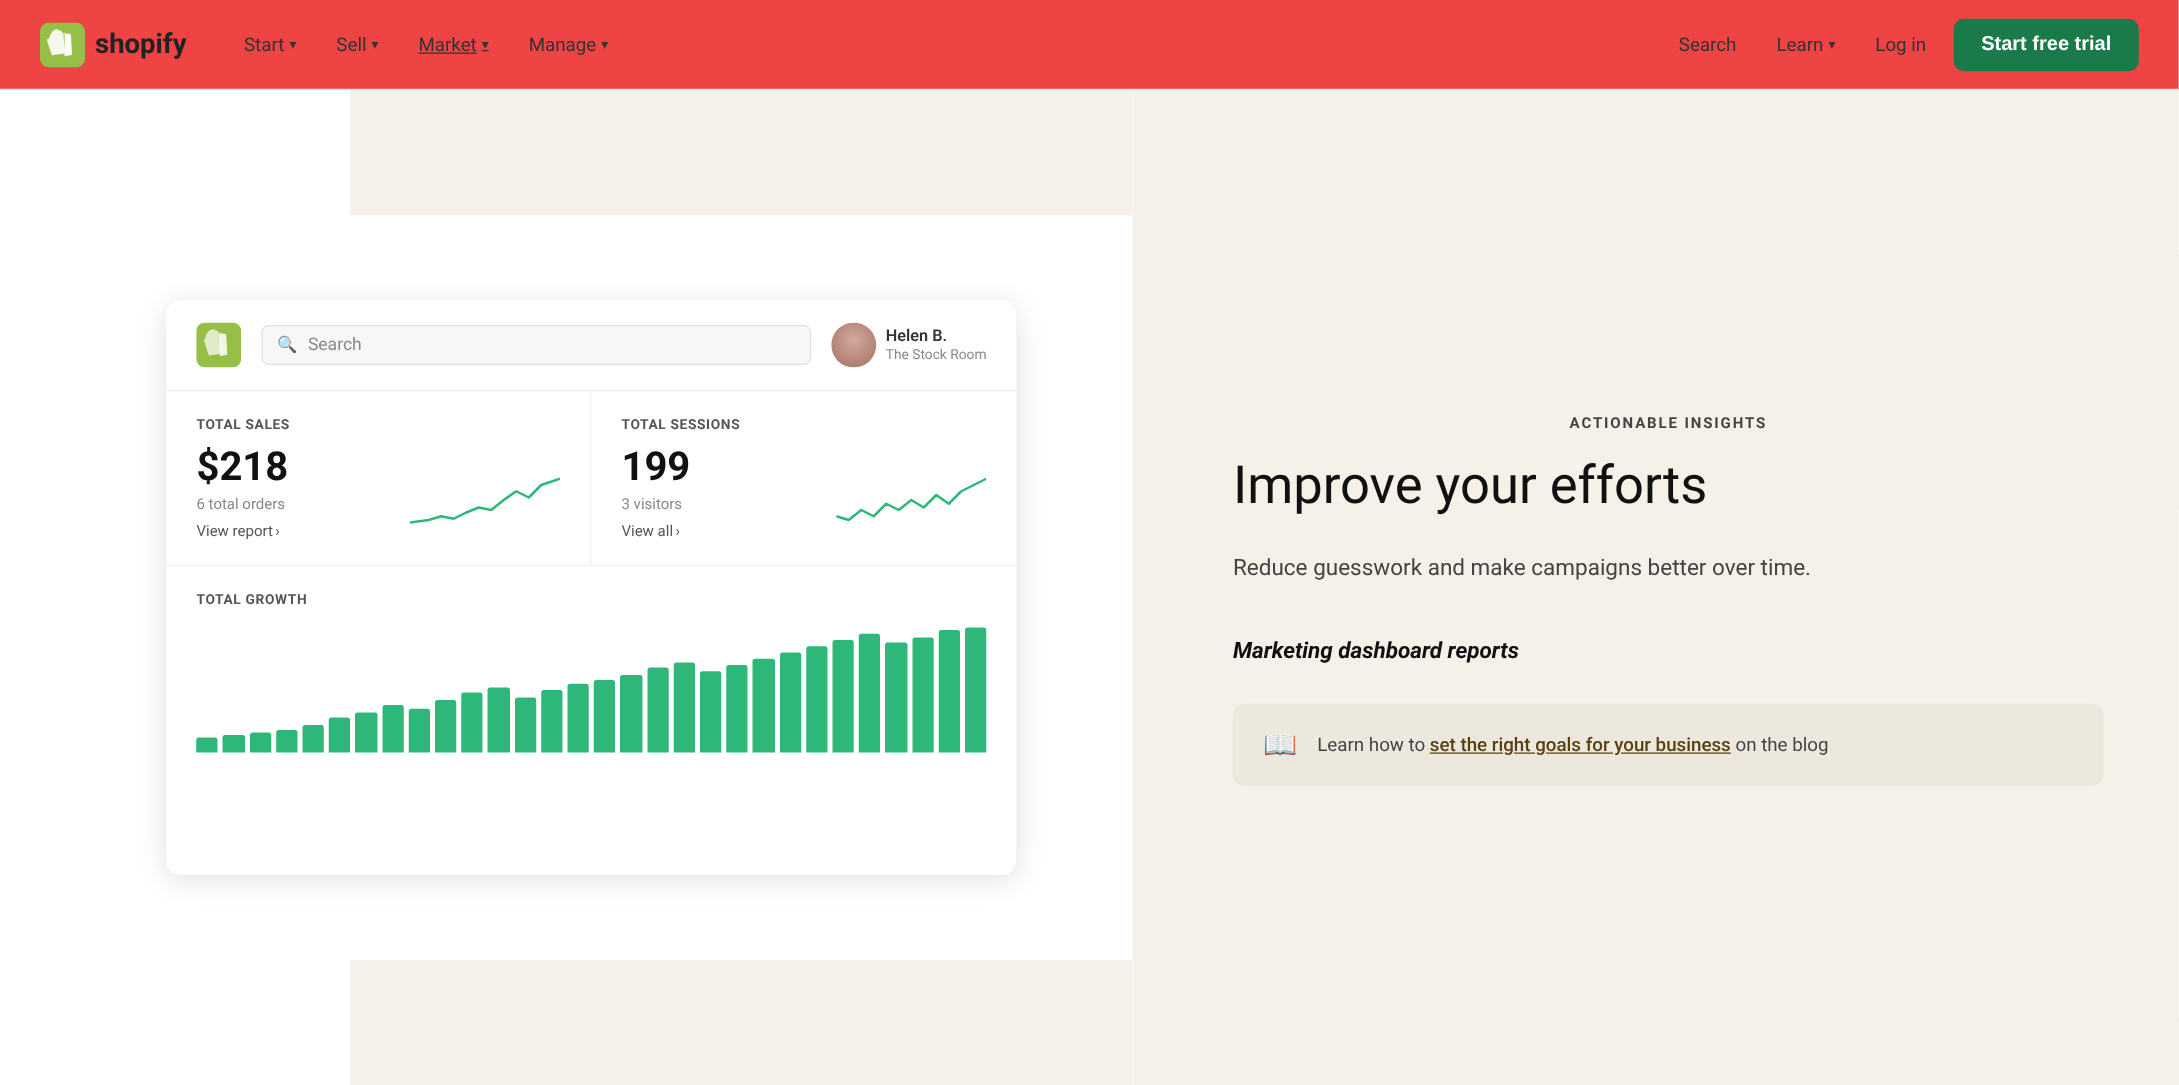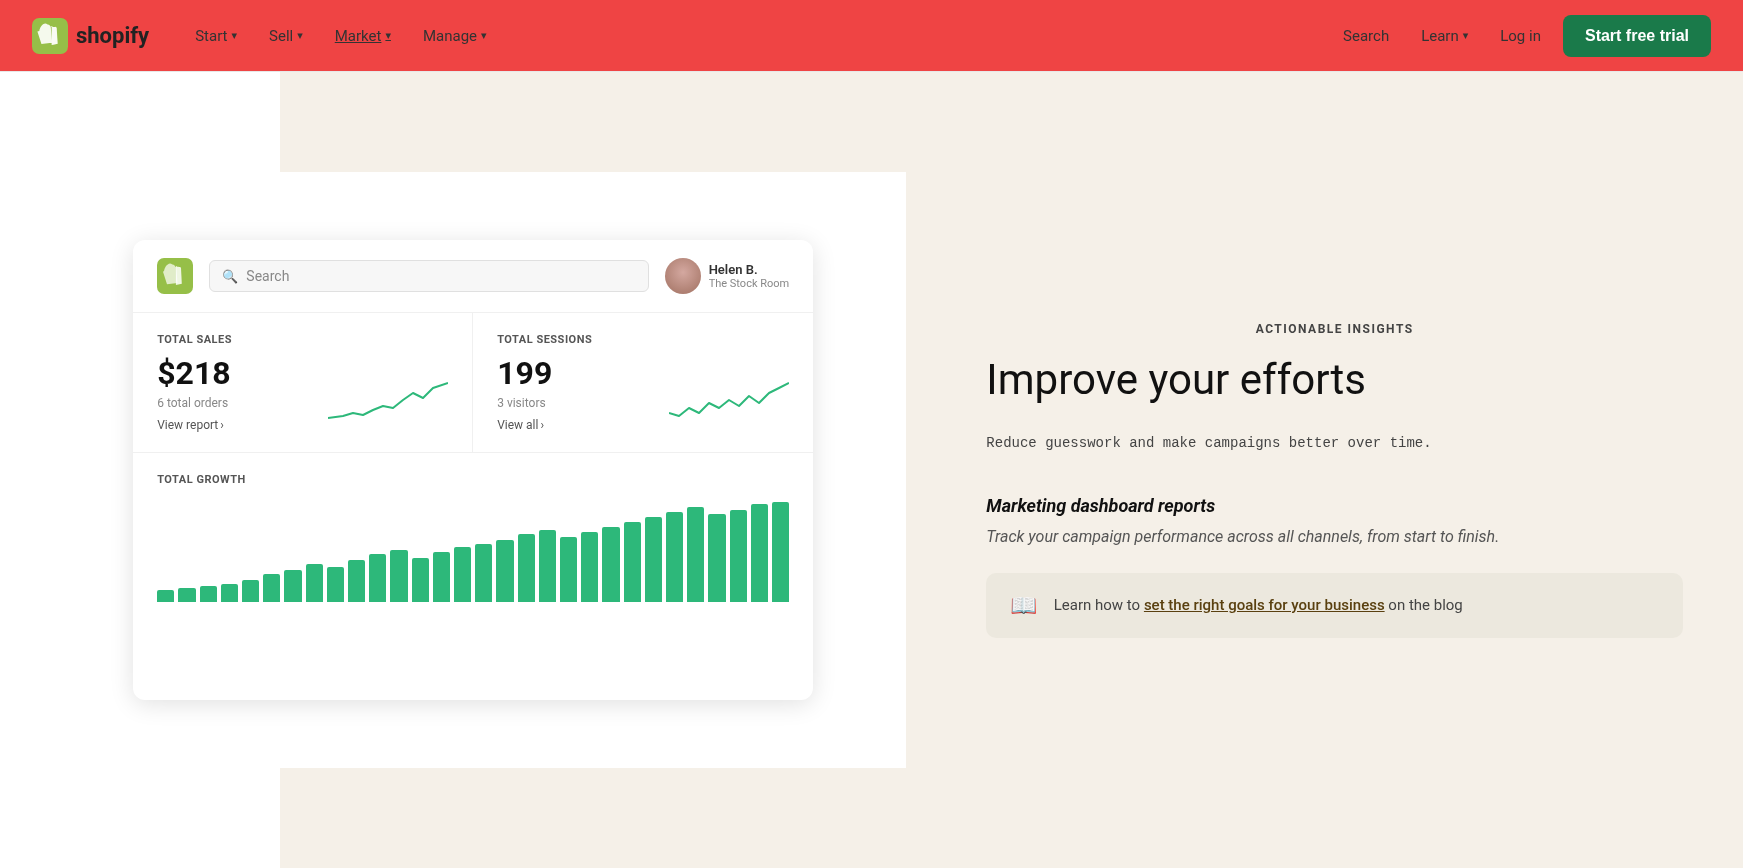--- a/index.html
+++ b/index.html
@@ -100,21 +100,21 @@
     .bar-chart { display: flex; align-items: flex-end; gap: 4px; height: 100px; }
     .bar { background: #2db87a; border-radius: 2px 2px 0 0; flex: 1; min-width: 8px; }
 
     
     .right-panel {
       flex: 1; background: #f5f0e8; padding: 80px 60px 60px 80px;
       display: flex; flex-direction: column; justify-content: center;
     }
     .section-tag { font-size: 12px; font-weight: 700; letter-spacing: 1.5px; color: #444; text-transform: uppercase; margin-bottom: 20px; text-align: center; }
     .section-headline { font-size: 42px; font-weight: 400; color: #111; line-height: 1.15; margin-bottom: 28px; }
-    .section-body { font-size: 14px; color: #444; line-height: 1.6; margin-bottom: 40px; font-family: Liberation Mono, monospace; }
+    .section-body { font-size: 18px; color: #444; line-height: 1.6; margin-bottom: 40px; }
     .feature-block { margin-bottom: 16px; font-style: italic; }
     .feature-title { font-size: 18px; font-weight: 700; color: #111; margin-bottom: 8px; }
     .feature-desc { font-size: 16px; color: #555; line-height: 1.6; }
     .blog-cta {
       background: #ece8de; border-radius: 10px; padding: 20px 24px;
       display: flex; align-items: center; gap: 16px; margin-top: 8px;
     }
     .blog-icon { font-size: 22px; color: #8a7040; flex-shrink: 0; }
     .blog-text { font-size: 15px; color: #444; line-height: 1.5; }
     .blog-link { color: #5a4010; font-weight: 500; text-decoration: underline; cursor: pointer; }
@@ -280,21 +280,20 @@
     </div>
   </div>
 
   <div class="right-panel">
     <div class="section-tag">ACTIONABLE INSIGHTS</div>
     <h1 class="section-headline">Improve your efforts</h1>
     <p class="section-body">Reduce guesswork and make campaigns better over time.</p>
 
     <div class="feature-block">
       <div class="feature-title">Marketing dashboard reports</div>
-      <div class="feature-desc">Track your campaign performance across all channels, from start to finish.</div>
     </div>
 
     <div class="blog-cta">
       <span class="blog-icon">📖</span>
       <div class="blog-text">
         <span>Learn how to </span><a class="blog-link">set the right goals for your business</a><span> on the blog</span>
       </div>
     </div>
   </div>
 

